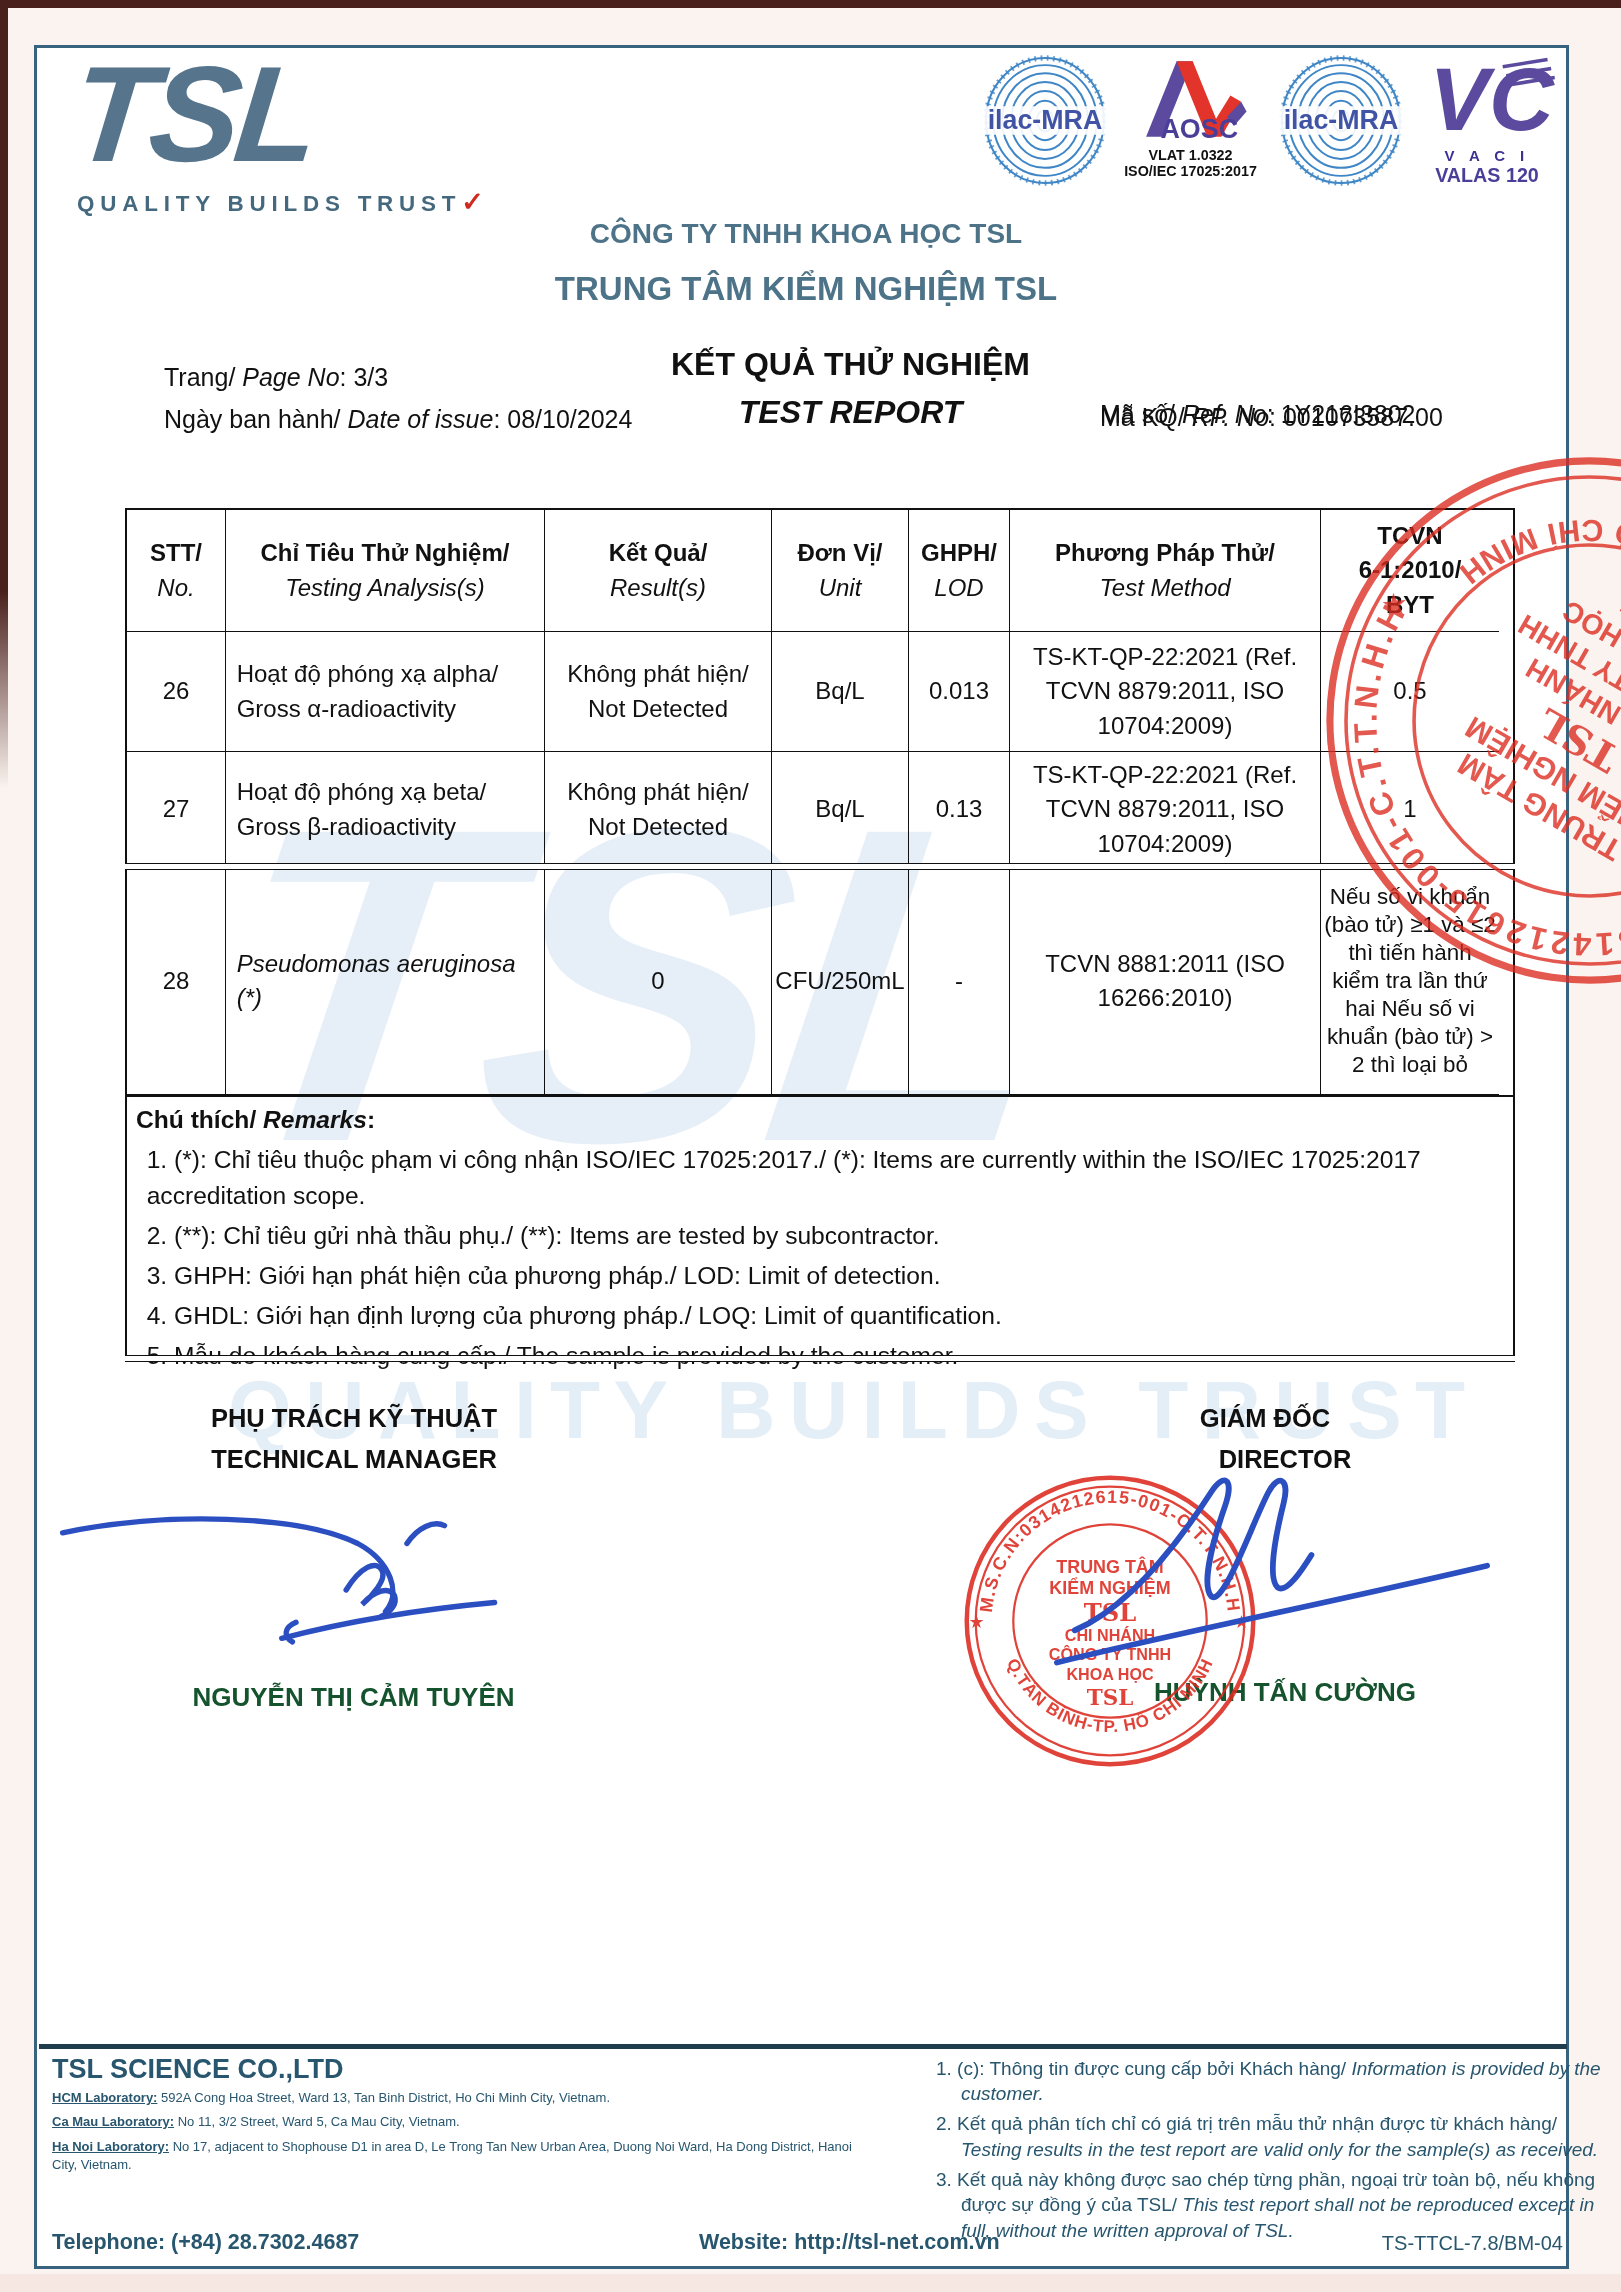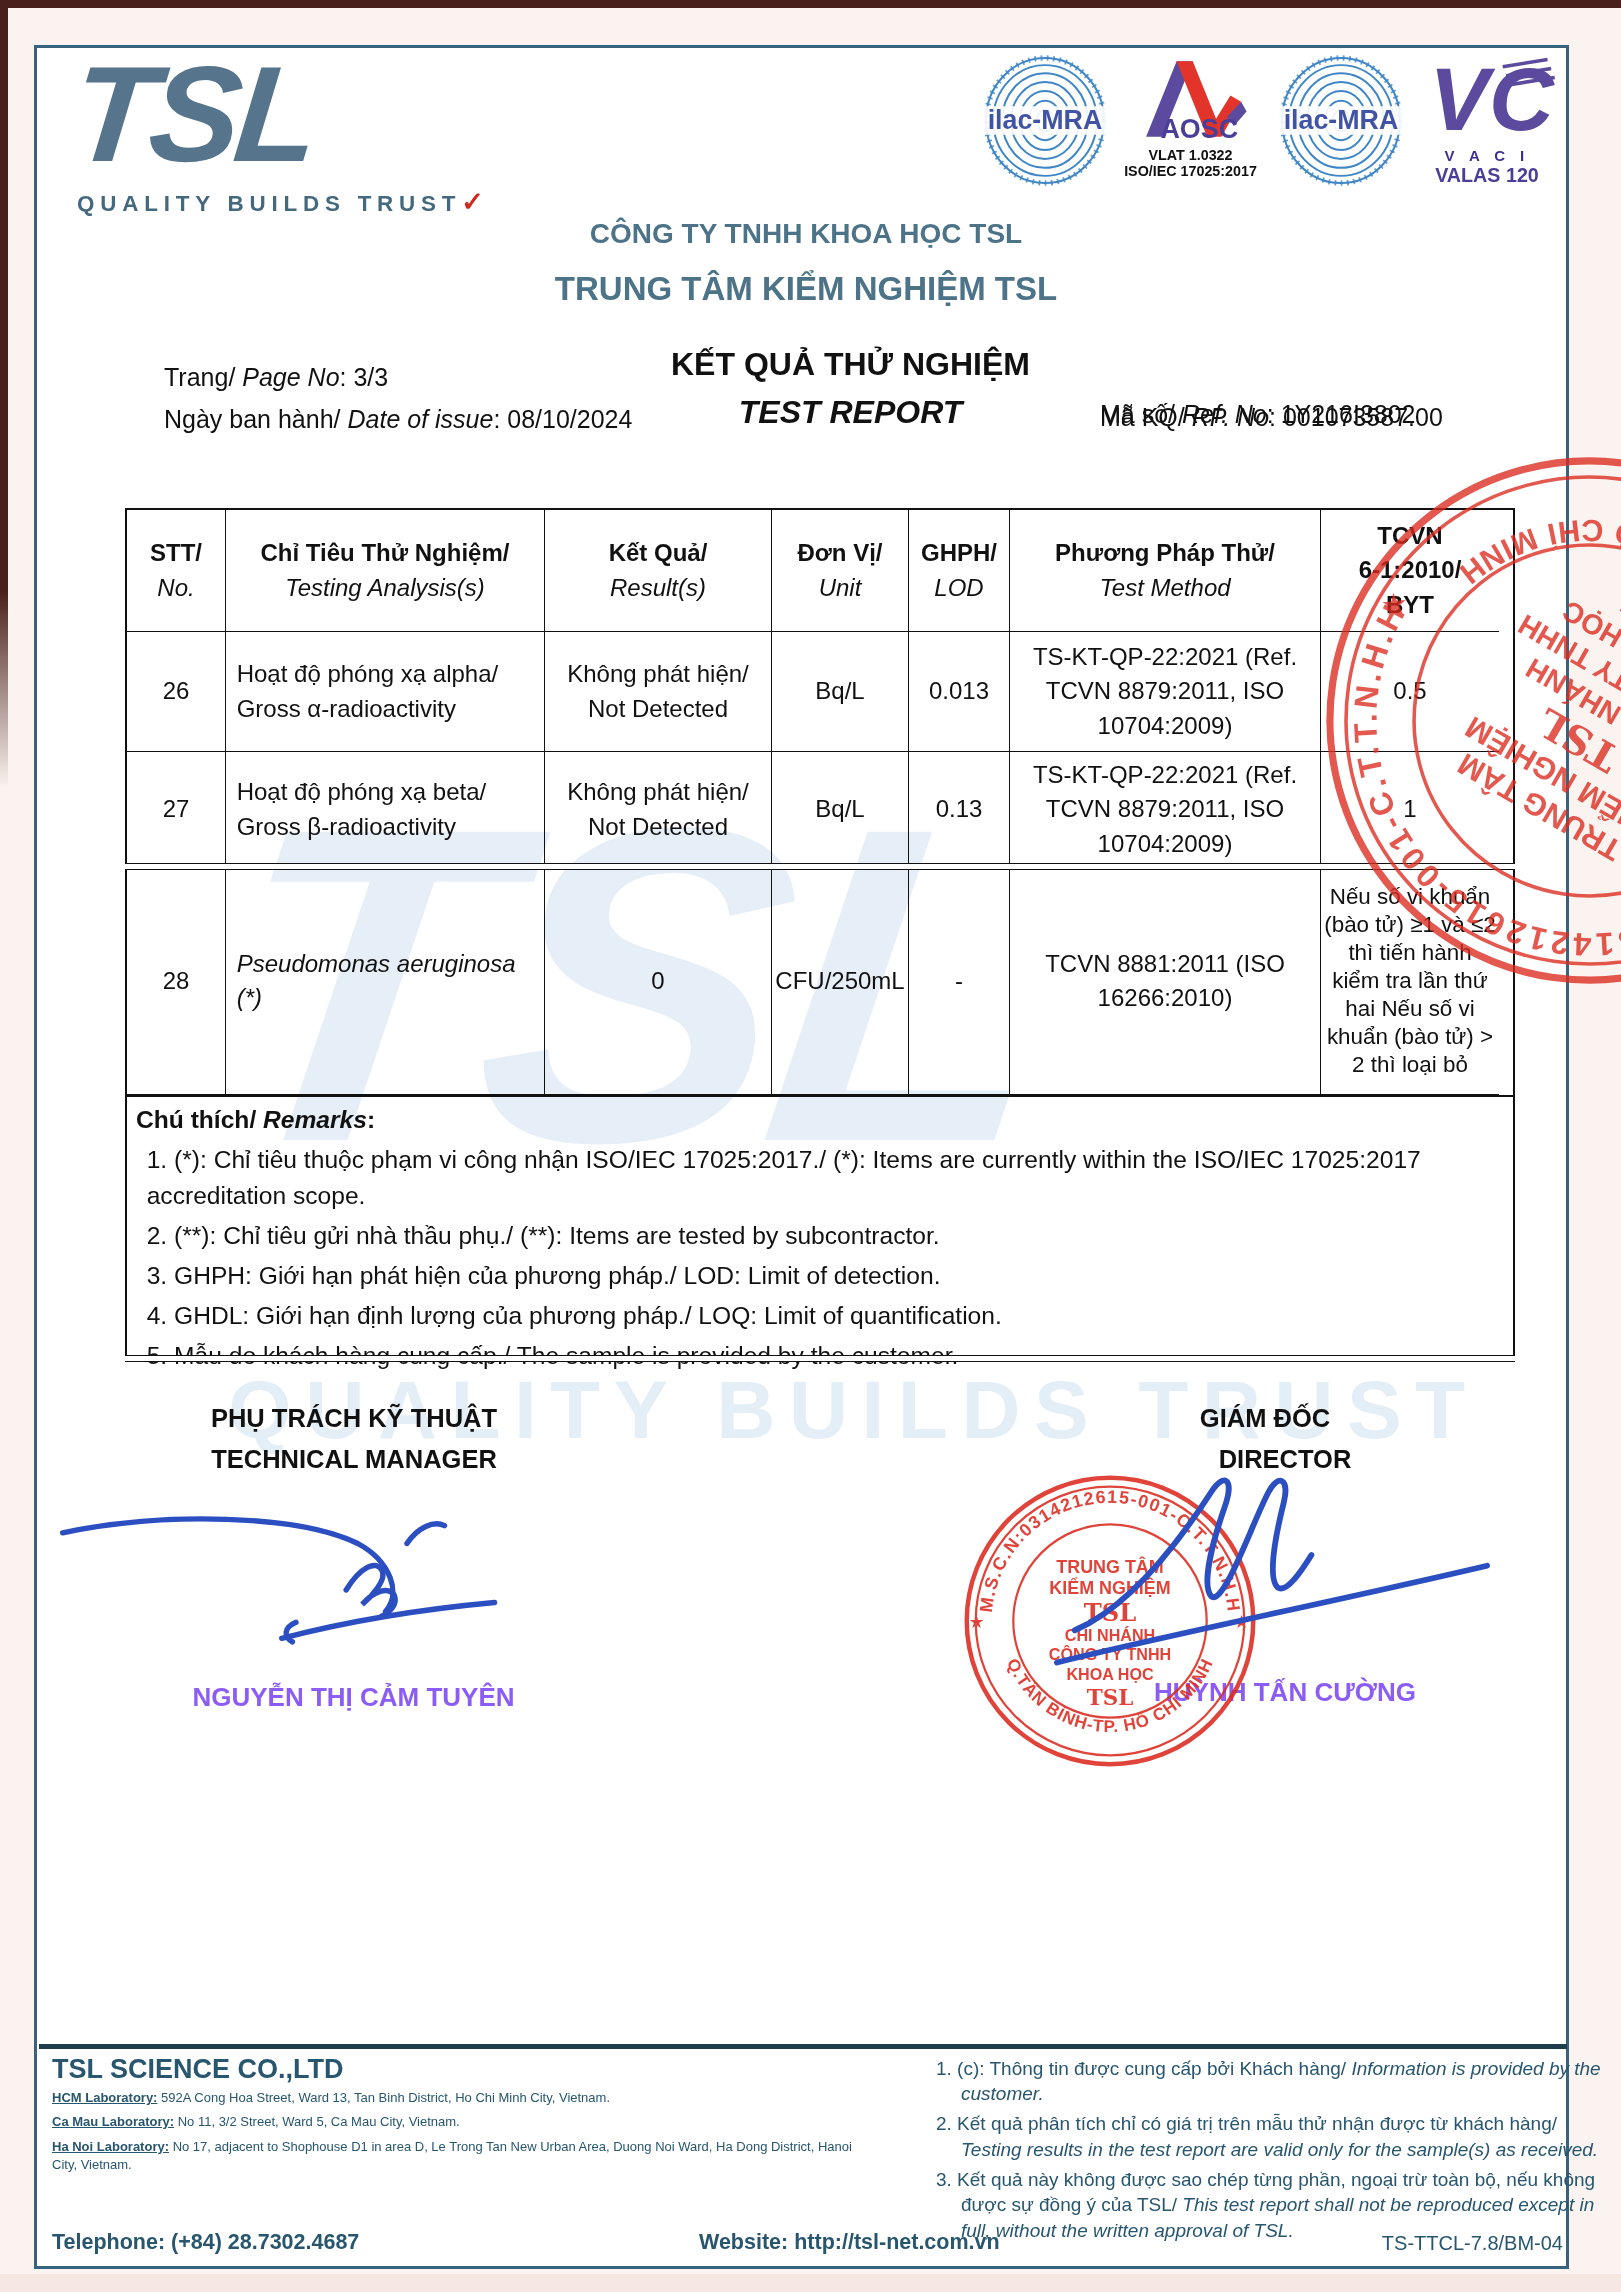--- a/index.html
+++ b/index.html
@@ -53,21 +53,21 @@
      box-sizing:border-box;padding:9px 12.5px 0 9px;font-size:24.6px;color:#111;line-height:1.45;}
   #remarks .t{font-weight:bold;}
   #remarks .t i{font-style:italic;}
   #remarks .ln{margin-top:4.5px;padding-left:10.7px;}
   
   #wm-tsl{left:224px;top:761px;font-size:448px;font-weight:bold;font-style:italic;color:rgba(128,172,214,0.20);
      letter-spacing:-9px;transform:skewX(-8deg);line-height:1;}
   #wm-qbt{left:228px;top:1363px;font-size:82px;font-weight:bold;letter-spacing:13.4px;color:rgba(133,178,219,0.22);white-space:nowrap;}
   
   .sigtitle{font-weight:bold;font-size:25.5px;color:#111;text-align:center;white-space:nowrap;}
-  .signame{font-weight:bold;font-size:26px;color:#8b5cf6;text-align:center;white-space:nowrap;}
+  .signame{font-weight:bold;font-size:26px;color:#14532d;text-align:center;white-space:nowrap;}
   #sig-left-t1{left:157px;top:1404px;width:394px;}
   #sig-left-t2{left:157px;top:1445px;width:394px;}
   #sig-left-name{left:134px;top:1682px;width:439px;}
   #sig-right-t1{left:1117px;top:1404px;width:296px;}
   #sig-right-t2{left:1137px;top:1445px;width:296px;}
   #sig-right-name{left:1106px;top:1677px;width:358px;}
   svg text{font-family:"Liberation Sans", sans-serif;}
   .stamp-serif{font-family:"DejaVu Serif", serif;}
   
   #footer-rule{left:39px;top:2044px;width:1528px;height:5.4px;background:#1e3d4d;}

